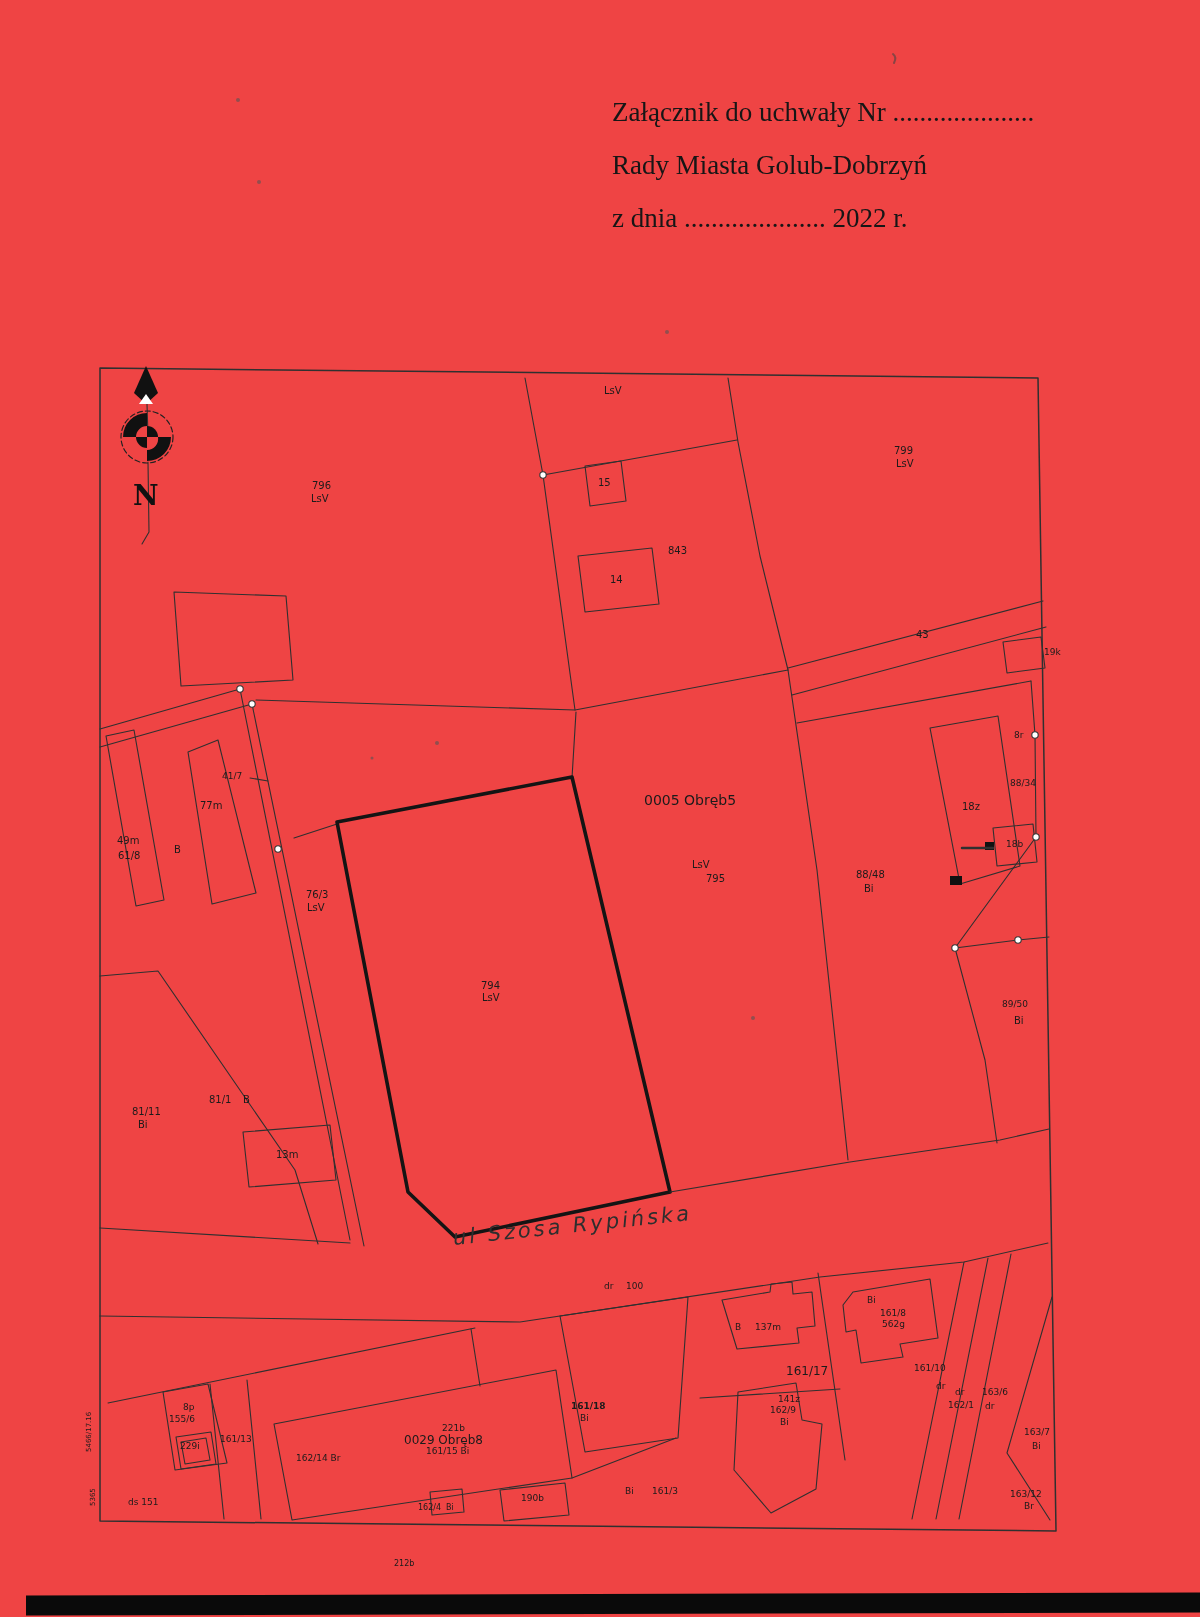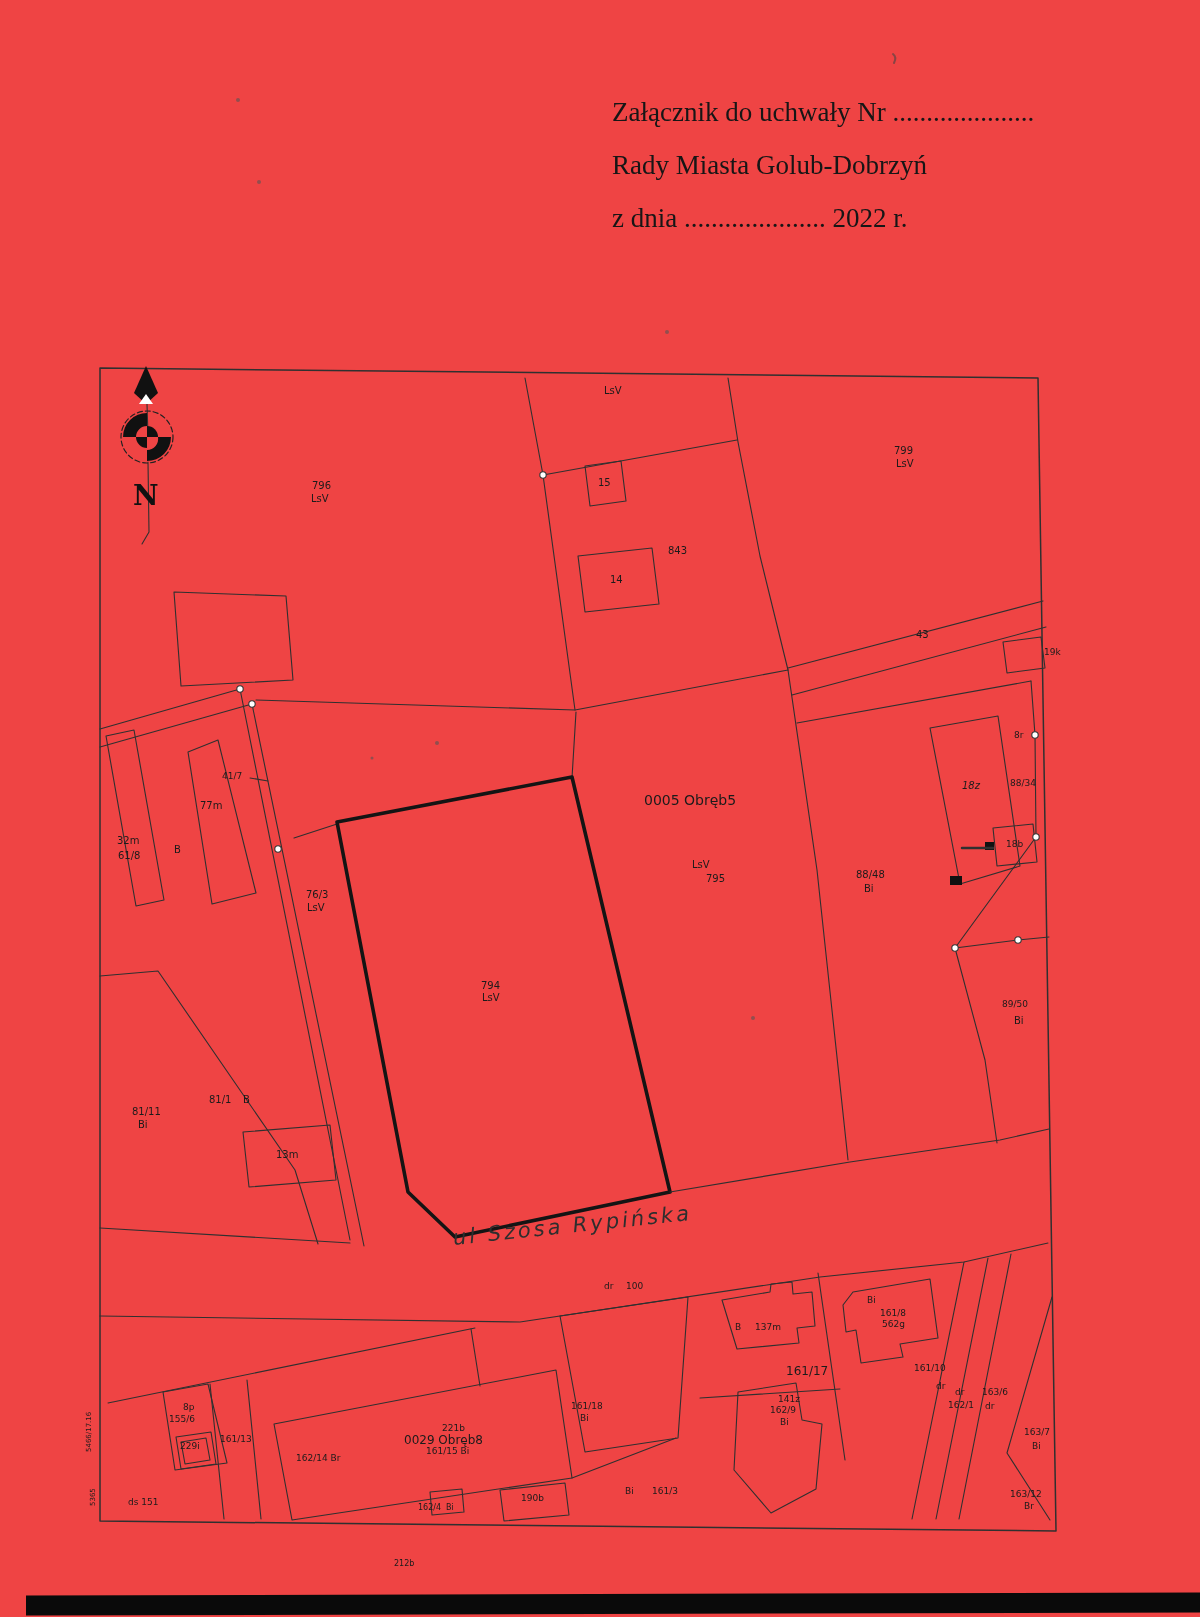--- a/index.html
+++ b/index.html
@@ -160,30 +160,30 @@
       <span class="map-label" style="left: 604px; top: 386px;">LsV</span>
       <span class="map-label" style="left: 598px; top: 478px;">15</span>
       <span class="map-label" style="left: 610px; top: 575px;">14</span>
       <span class="map-label" style="left: 668px; top: 546px;">843</span>
       <span class="map-label" style="left: 894px; top: 446px;">799</span>
       <span class="map-label" style="left: 896px; top: 459px;">LsV</span>
       <span class="map-label" style="left: 916px; top: 630px;">43</span>
       <span class="map-label" style="left: 1044px; top: 648px; font-size: 9px;">19k</span>
       <span class="map-label" style="left: 1014px; top: 731px; font-size: 9px;">8r</span>
       <span class="map-label" style="left: 1010px; top: 779px; font-size: 9px;">88/34</span>
-      <span class="map-label" style="left: 962px; top: 781px; font-style: italic;">18z</span>
+      <span class="map-label" style="left: 962px; top: 802px;">18z</span>
       <span class="map-label" style="left: 1006px; top: 840px; font-size: 9px;">18b</span>
       <span class="map-label" style="left: 856px; top: 870px; text-align: right;">88/48</span>
       <span class="map-label" style="left: 864px; top: 884px;">Bi</span>
       <span class="map-label" style="left: 644px; top: 793px; font-size: 14px;">0005 Obręb5</span>
       <span class="map-label" style="left: 692px; top: 860px;">LsV</span>
       <span class="map-label" style="left: 706px; top: 874px;">795</span>
       <span class="map-label" style="left: 222px; top: 772px; font-size: 9px;">41/7</span>
       <span class="map-label" style="left: 200px; top: 801px;">77m</span>
-      <span class="map-label" style="left: 117px; top: 836px;">32m</span>
+      <span class="map-label" style="left: 117px; top: 836px;">49m</span>
       <span class="map-label" style="left: 118px; top: 851px;">61/8</span>
       <span class="map-label" style="left: 174px; top: 845px;">B</span>
       <span class="map-label" style="left: 306px; top: 890px;">76/3</span>
       <span class="map-label" style="left: 307px; top: 903px;">LsV</span>
       <span class="map-label" style="left: 481px; top: 981px;">794</span>
       <span class="map-label" style="left: 482px; top: 993px;">LsV</span>
       <span class="map-label" style="left: 1002px; top: 1000px; font-size: 9px;">89/50</span>
       <span class="map-label" style="left: 1014px; top: 1016px;">Bi</span>
       <span class="map-label" style="left: 132px; top: 1107px;">81/11</span>
       <span class="map-label" style="left: 138px; top: 1120px;">Bi</span>
@@ -211,21 +211,21 @@
       <span class="map-label" style="left: 1024px; top: 1428px; font-size: 9px;">163/7</span>
       <span class="map-label" style="left: 1032px; top: 1442px; font-size: 9px;">Bi</span>
       <span class="map-label" style="left: 183px; top: 1403px; font-size: 9px;">8p</span>
       <span class="map-label" style="left: 169px; top: 1415px; font-size: 9px;">155/6</span>
       <span class="map-label" style="left: 180px; top: 1442px; font-size: 9px;">229i</span>
       <span class="map-label" style="left: 220px; top: 1435px; font-size: 9px;">161/13</span>
       <span class="map-label" style="left: 296px; top: 1454px; font-size: 9px;">162/14 Br</span>
       <span class="map-label" style="left: 442px; top: 1424px; font-size: 9px; text-align: right;">221b</span>
       <span class="map-label" style="left: 404px; top: 1434px; font-size: 12px;">0029 Obręb8</span>
       <span class="map-label" style="left: 426px; top: 1447px; font-size: 9px;">161/15 Bi</span>
-      <span class="map-label" style="left: 571px; top: 1402px; font-size: 9px;">161/18</span>
+      <span class="map-label" style="left: 571px; top: 1402px; font-size: 9px; font-weight: bold;">161/18</span>
       <span class="map-label" style="left: 580px; top: 1414px; font-size: 9px;">Bi</span>
       <span class="map-label" style="left: 128px; top: 1498px; font-size: 9px;">ds 151</span>
       <span class="map-label" style="left: 394px; top: 1560px; font-size: 8px;">212b</span>
       <span class="map-label" style="left: 418px; top: 1504px; font-size: 8px;">162/4</span>
       <span class="map-label" style="left: 446px; top: 1504px; font-size: 8px;">Bi</span>
       <span class="map-label" style="left: 521px; top: 1494px; font-size: 9px;">190b</span>
       <span class="map-label" style="left: 625px; top: 1487px; font-size: 9px;">Bi</span>
       <span class="map-label" style="left: 652px; top: 1487px; font-size: 9px;">161/3</span>
       <span class="map-label" style="left: 1010px; top: 1490px; font-size: 9px;">163/12</span>
       <span class="map-label" style="left: 1024px; top: 1502px; font-size: 9px;">Br</span>

